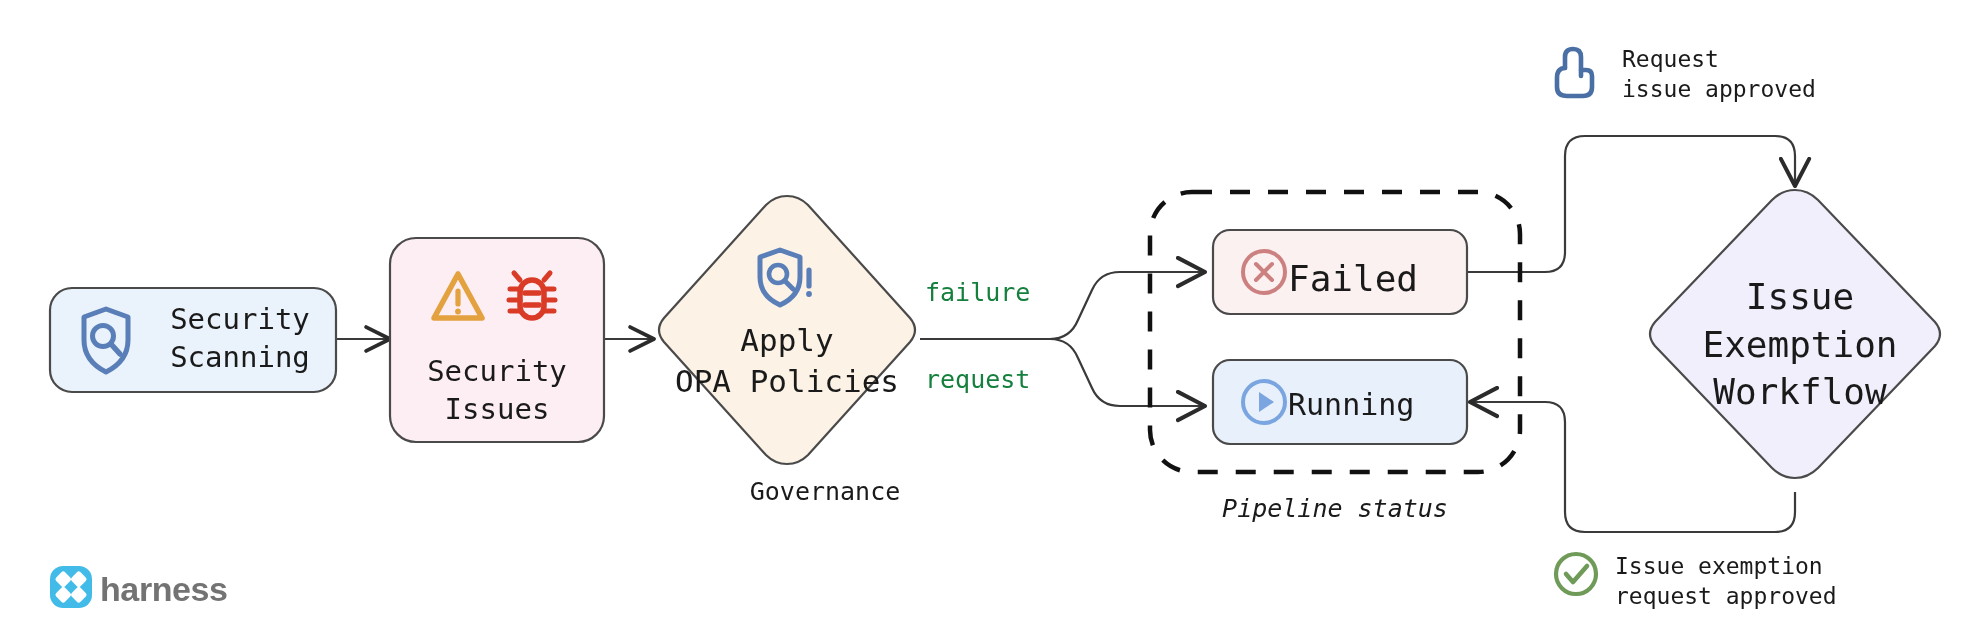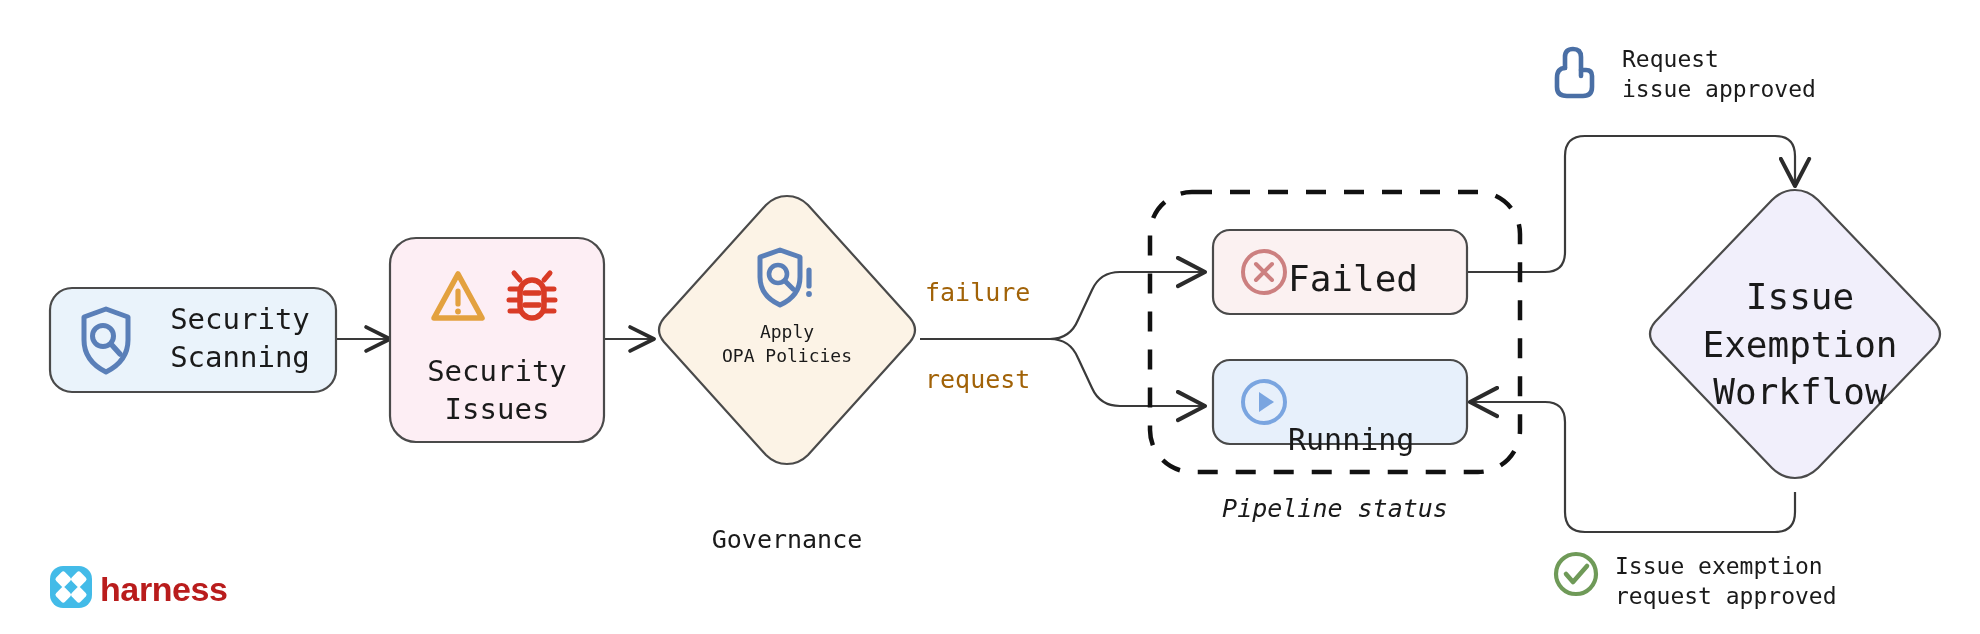--- a/index.html
+++ b/index.html
@@ -25,21 +25,21 @@
     position: absolute;
     text-align: center;
     color: #1a1a1a;
     font-family: "DejaVu Sans Mono", "Liberation Mono", monospace;
     white-space: pre;
     line-height: 1.32;
     pointer-events: none;
   }
   .edge-label {
     position: absolute;
-    color: #a16207;
+    color: #15803d;
     font-size: 25px;
     font-family: "DejaVu Sans Mono", "Liberation Mono", monospace;
     white-space: pre;
   }
   .caption {
     position: absolute;
     color: #1a1a1a;
     font-size: 25px;
     font-family: "DejaVu Sans Mono", "Liberation Mono", monospace;
     white-space: pre;
@@ -48,21 +48,21 @@
   .annot-text {
     position: absolute;
     color: #1a1a1a;
     font-size: 23px;
     font-family: "DejaVu Sans Mono", "Liberation Mono", monospace;
     white-space: pre;
     line-height: 1.32;
   }
   .logo-text {
     position: absolute;
-    color: #b91c1c;
+    color: #737373;
     font-size: 34px;
     font-weight: 600;
     font-family: "Liberation Sans", sans-serif;
     letter-spacing: -0.4px;
     white-space: pre;
   }
 </style>
 </head>
 <body>
 
@@ -178,36 +178,36 @@
     <rect x="22.5" y="22.5" width="12.5" height="12.5" rx="2.6" ry="2.6" fill="#ffffff" transform="rotate(45 28.75 28.75)"></rect>
   </g>
 </svg>
 
 <div class="node-label" style="left:150px; top:300px; width:180px; font-size:29px;">Security
 Scanning</div>
 
 <div class="node-label" style="left:390px; top:352px; width:214px; font-size:29px;">Security
 Issues</div>
 
-<div class="node-label" style="left:654px; top:320px; width:266px; font-size:18px;">Apply
+<div class="node-label" style="left:654px; top:320px; width:266px; font-size:31px;">Apply
 OPA Policies</div>
 
 <div class="node-label" style="left:1288px; top:255px; width:160px; font-size:36px; text-align:left;">Failed</div>
 
-<div class="node-label" style="left:1288px; top:385px; width:175px; font-size:30px; text-align:left;margin-top:35px;">Running</div>
+<div class="node-label" style="left:1288px; top:385px; width:175px; font-size:30px; text-align:left;">Running</div>
 
 <div class="node-label" style="left:1655px; top:273px; width:290px; font-size:36px;">Issue
 Exemption
 Workflow</div>
 
 <div class="edge-label" style="left:925px; top:278px;">failure</div>
 
 <div class="edge-label" style="left:925px; top:365px;">request</div>
 
-<div class="caption" style="left:654px; top:477px; width:266px;margin-top:48px;">Governance</div>
+<div class="caption" style="left:692px; top:477px; width:266px;">Governance</div>
 
 <div class="caption" style="left:1150px; top:494px; width:370px;font-style:italic;">Pipeline status</div>
 
 <div class="annot-text" style="left:1622px; top:44px;">Request
 issue approved</div>
 
 <div class="annot-text" style="left:1615px; top:551px;">Issue exemption
 request approved</div>
 
 <div class="logo-text" style="left:100px; top:570px;">harness</div>

